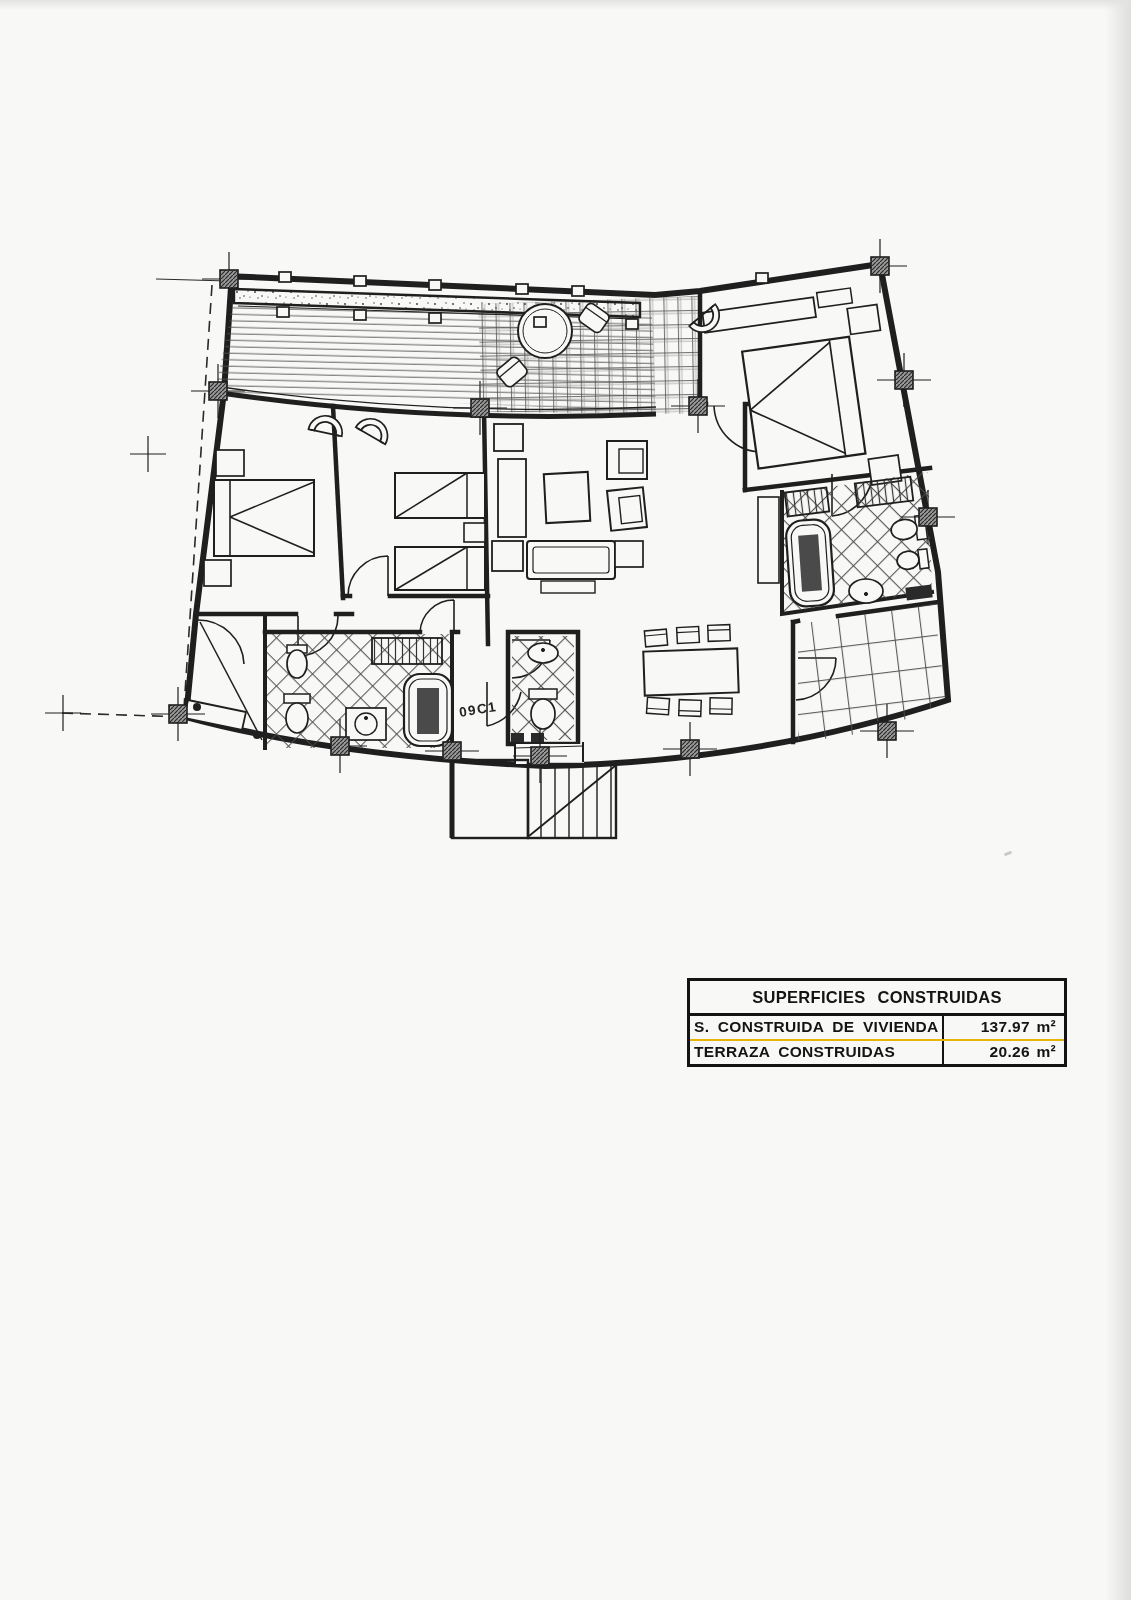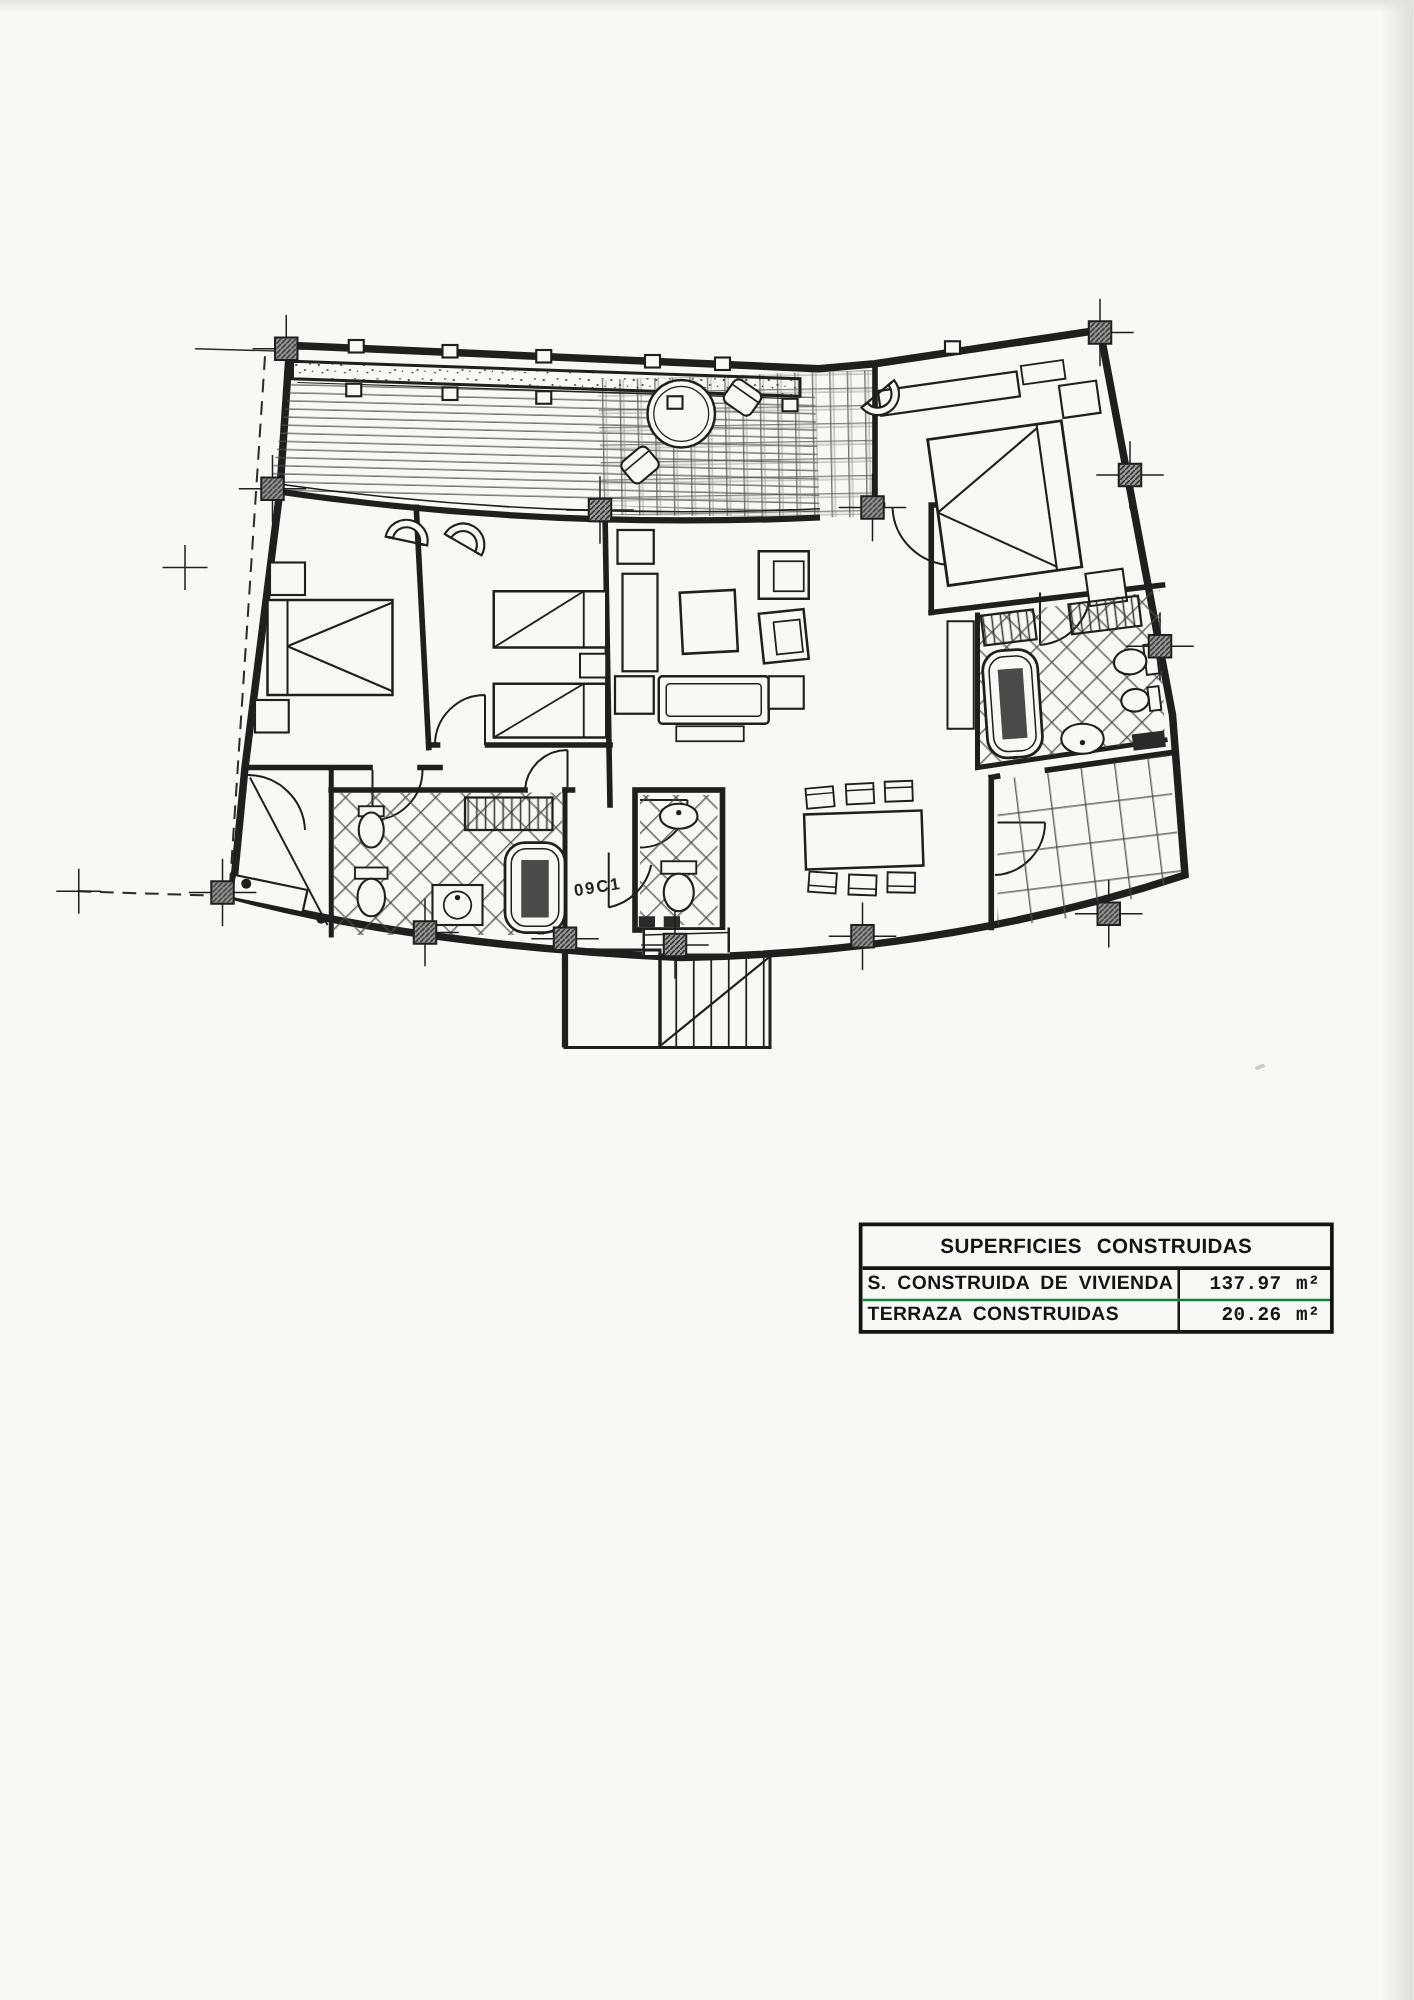--- a/index.html
+++ b/index.html
@@ -35,27 +35,27 @@
     font:700 15.5px "Liberation Sans",sans-serif;letter-spacing:.3px;
     background:rgba(255,255,255,0.0);
     box-sizing:border-box;
     margin-left:24px;
   }
   .areas-header{
     height:32px;line-height:32px;text-align:center;
     border-bottom:3px solid #141414;font-size:16.5px;word-spacing:7px;
     transform-origin:left center;
   }
-  .arow{display:flex;height:23px;line-height:22px;border-bottom:2px solid #15803d;}
+  .arow{display:flex;height:23px;line-height:22px;border-bottom:2px solid #eab308;}
   .arow:last-child{border-bottom:none;}
   .alabel{
     flex:1;padding-left:4px;border-right:2.5px solid #141414;
     white-space:nowrap;overflow:hidden;word-spacing:4px;
   }
-  .avalue{width:112px;text-align:right;padding-right:8px;white-space:nowrap;word-spacing:2px;font-family:Liberation Mono, monospace;}
+  .avalue{width:112px;text-align:right;padding-right:8px;white-space:nowrap;word-spacing:2px;}
 </style>
 </head>
 <body>
 
 <div class="page">
 
   <svg class="plan-svg" width="1131" height="1600" viewBox="0 0 1131 1600">
     <defs>
       <pattern id="phatch" width="4" height="4" patternUnits="userSpaceOnUse">
         <rect width="4" height="4" fill="#9a9a9a"></rect>

